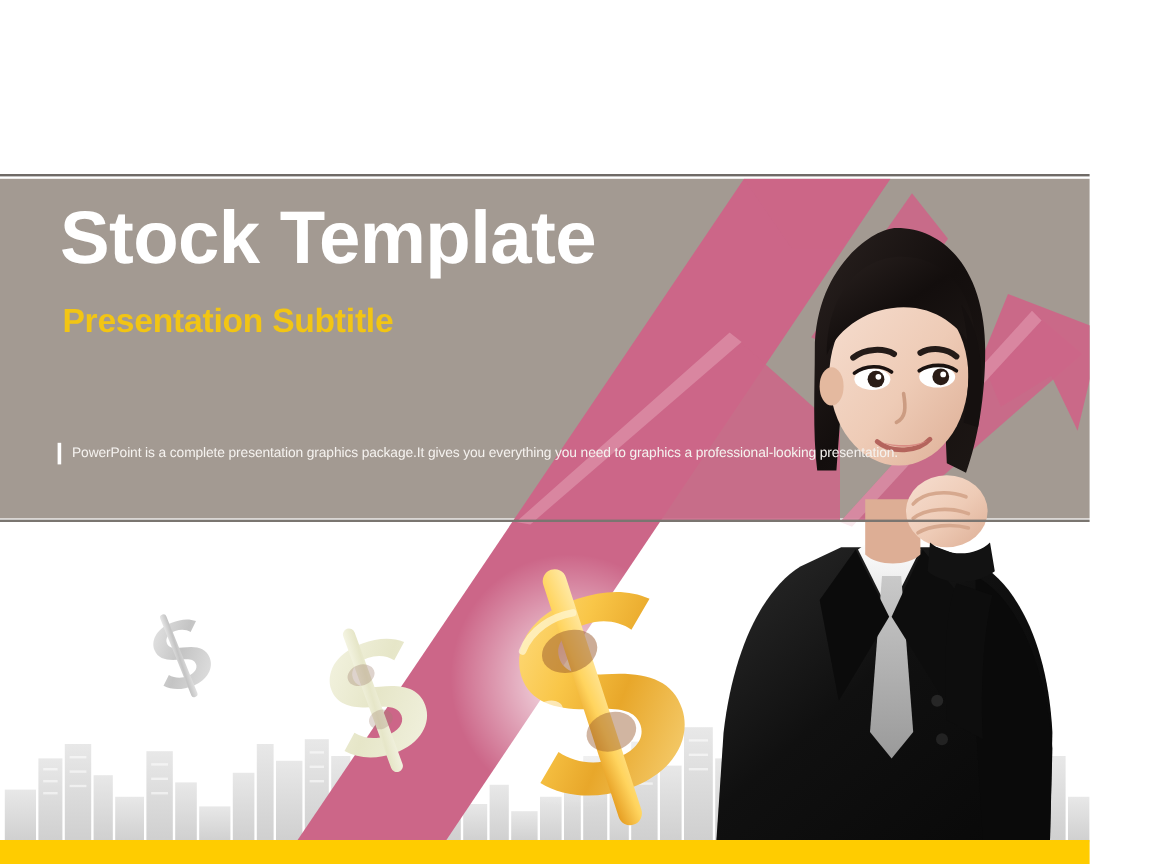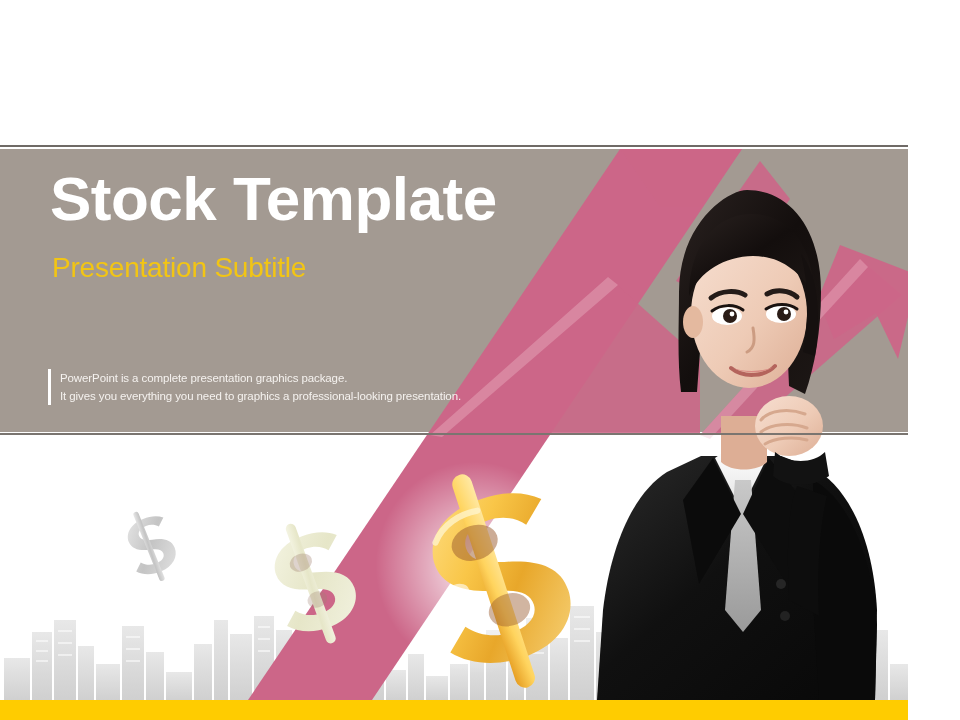--- a/index.html
+++ b/index.html
@@ -91,40 +91,40 @@
     font-weight: bold;
     color: #ffffff;
     letter-spacing: -0.5px;
     line-height: 1.05;
     white-space: nowrap;
   }
   .subtitle {
     position: absolute;
     left: 52px; top: 252px;
     font-size: 28px;
-    font-weight: normal;
+    font-weight: bold;
     color: #f2c514;
     letter-spacing: -0.2px;
     white-space: nowrap;
   }
   .body-block {
     position: absolute;
     left: 48px; top: 369px;
     display: flex;
     align-items: stretch;
   }
   .body-bar {
     width: 3px;
     background: #ffffff;
     margin-right: 9px;
     flex: none;
   }
   .body-lines {
     display: flex;
-    flex-direction: column;
+    flex-direction: row;
     justify-content: center;
   }
   .body-line {
     font-size: 11.5px;
     color: #f5f2ef;
     line-height: 1.58;
     white-space: nowrap;
     letter-spacing: -0.1px;
   }
 </style>

